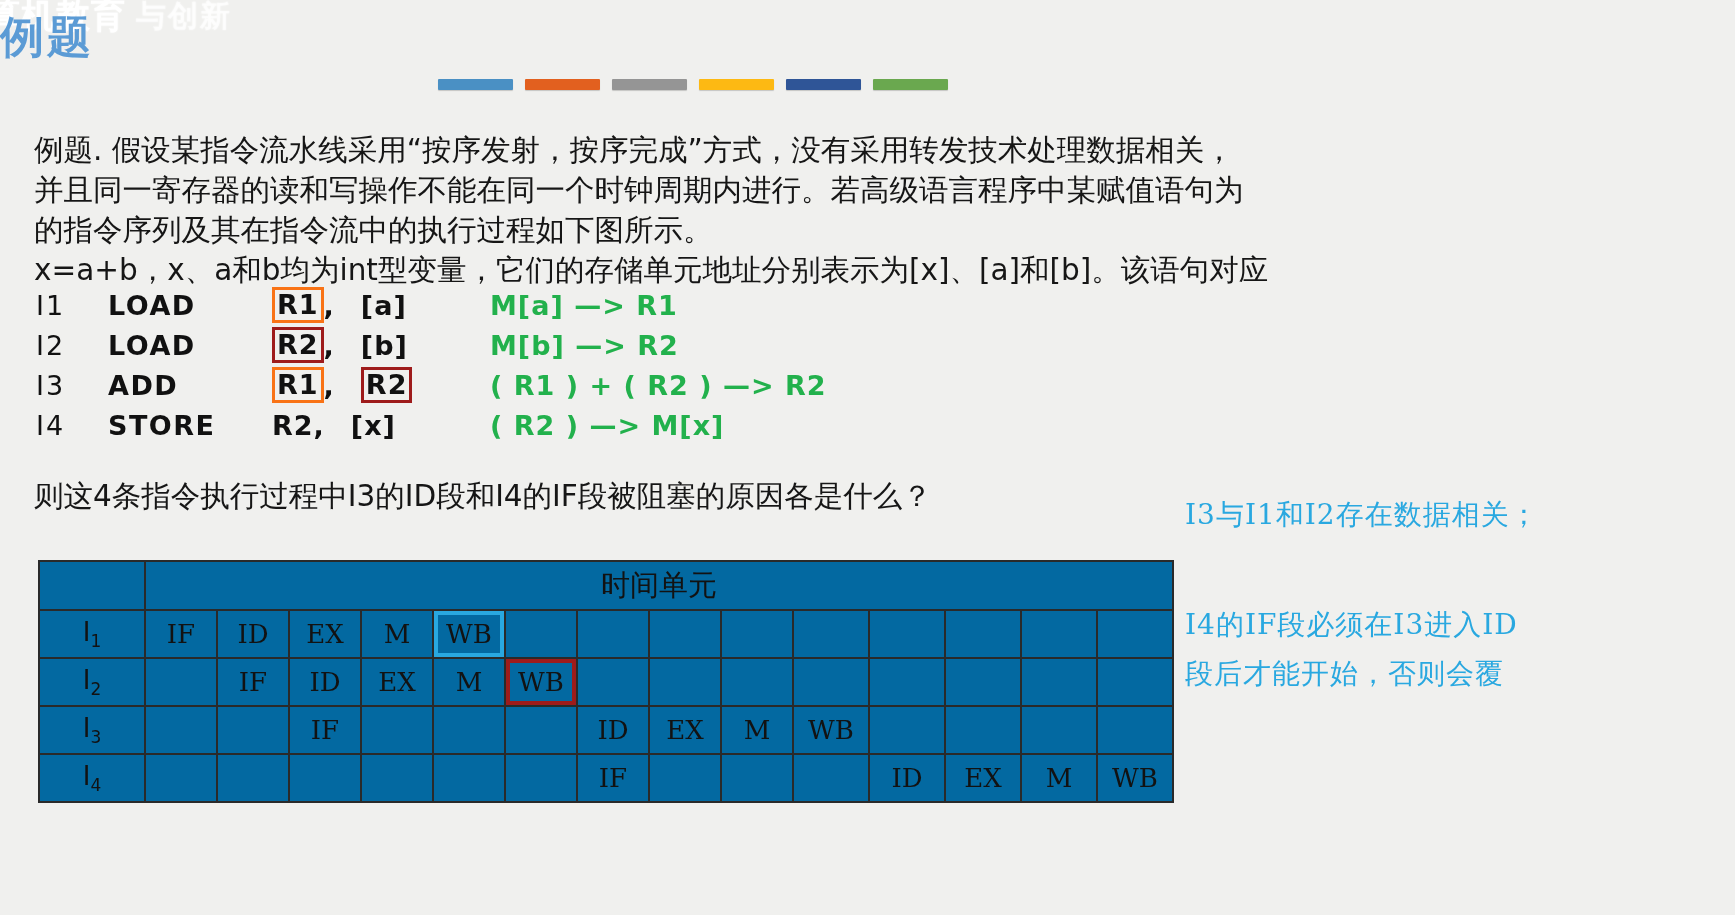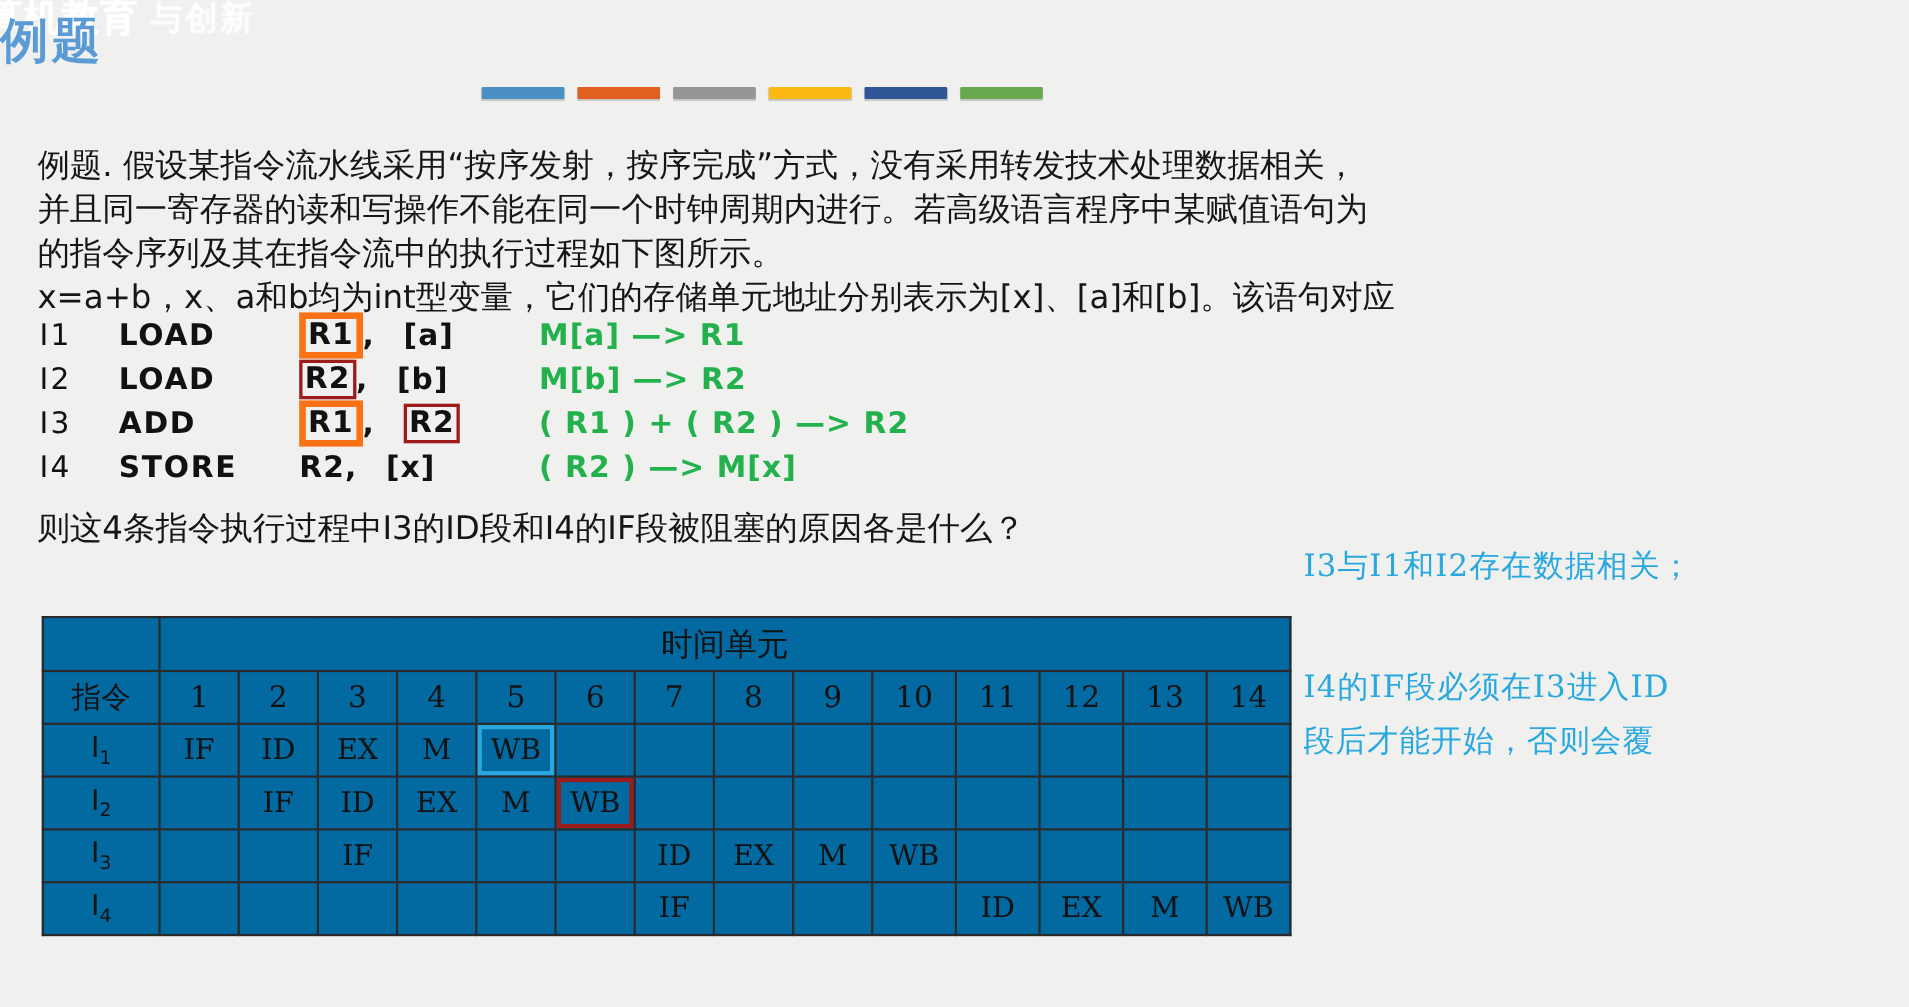--- a/index.html
+++ b/index.html
@@ -123,29 +123,29 @@
     font-weight: 600;
     letter-spacing: 1px;
     margin-left: 18px;
   }
   .reg-box {
     display: inline-block;
     padding: 0px 2px;
     line-height: 30px;
     margin-right: 0px;
   }
-  .reg-box.blue  { border: 6px solid #f97316; }
+  .reg-box.blue  { border: 3px solid #f97316; }
   .reg-box.red   { border: 3px solid #9e1b1b; }
   .spacer-md { display:inline-block; width: 26px; }
 
   
   #question-line {
     position: absolute;
     left: 34px;
-    top: 461px;
+    top: 477px;
     font-family: "DejaVu Sans", sans-serif;
     font-size: 29.5px;
     color: #161616;
     white-space: nowrap;
   }
 
   
   #pipeline-table-wrap {
     position: absolute;
     left: 38px;
@@ -280,37 +280,20 @@
 
 <div id="question-line">则这4条指令执行过程中I3的ID段和I4的IF段被阻塞的原因各是什么？</div>
 
 <div id="pipeline-table-wrap">
   <table id="pipeline-table">
     <tbody id="pipeline-tbody">
         <tr>
           <td class="corner-cell hdr-span"></td>
           <td class="hdr-span" colspan="14">时间单元</td>
         </tr>
-        <tr class="hdr-num-row">
-          <td class="corner-cell instr-name">指令</td>
-          <td class="col-cell">1</td>
-          <td class="col-cell">2</td>
-          <td class="col-cell">3</td>
-          <td class="col-cell">4</td>
-          <td class="col-cell">5</td>
-          <td class="col-cell">6</td>
-          <td class="col-cell">7</td>
-          <td class="col-cell">8</td>
-          <td class="col-cell">9</td>
-          <td class="col-cell-wide">10</td>
-          <td class="col-cell-wide">11</td>
-          <td class="col-cell-wide">12</td>
-          <td class="col-cell-wide">13</td>
-          <td class="col-cell-wide">14</td>
-        </tr>
         <tr class="body-row">
           <td class="corner-cell instr-name"><span>I</span><span class="sub">1</span></td>
           <td class="col-cell">
             <div class="cell-inner">IF</div>
           </td>
           <td class="col-cell">
             <div class="cell-inner">ID</div>
           </td>
           <td class="col-cell">
             <div class="cell-inner">EX</div>

